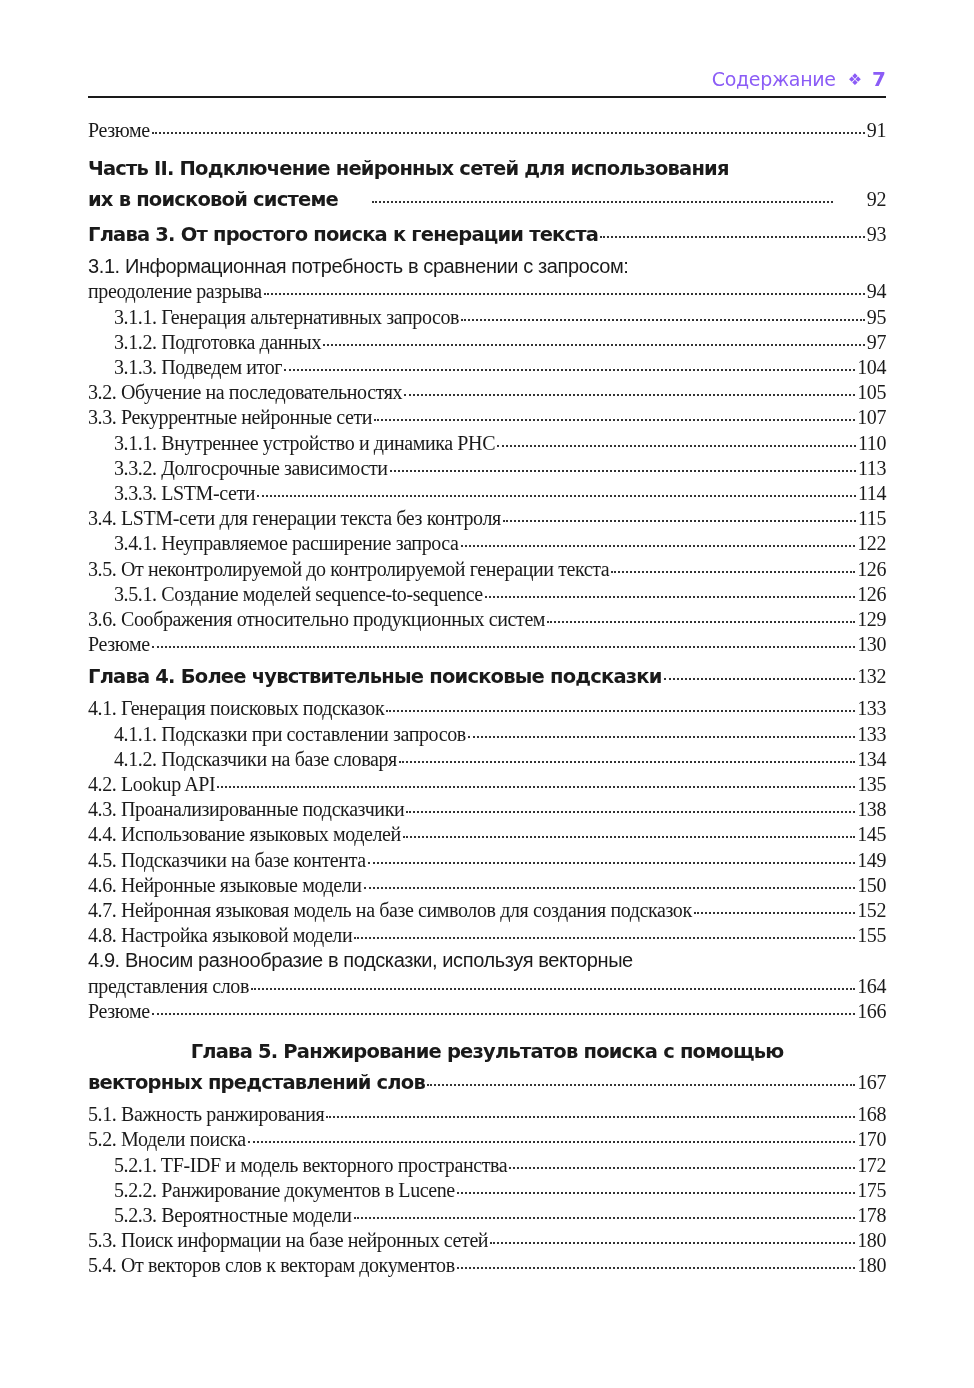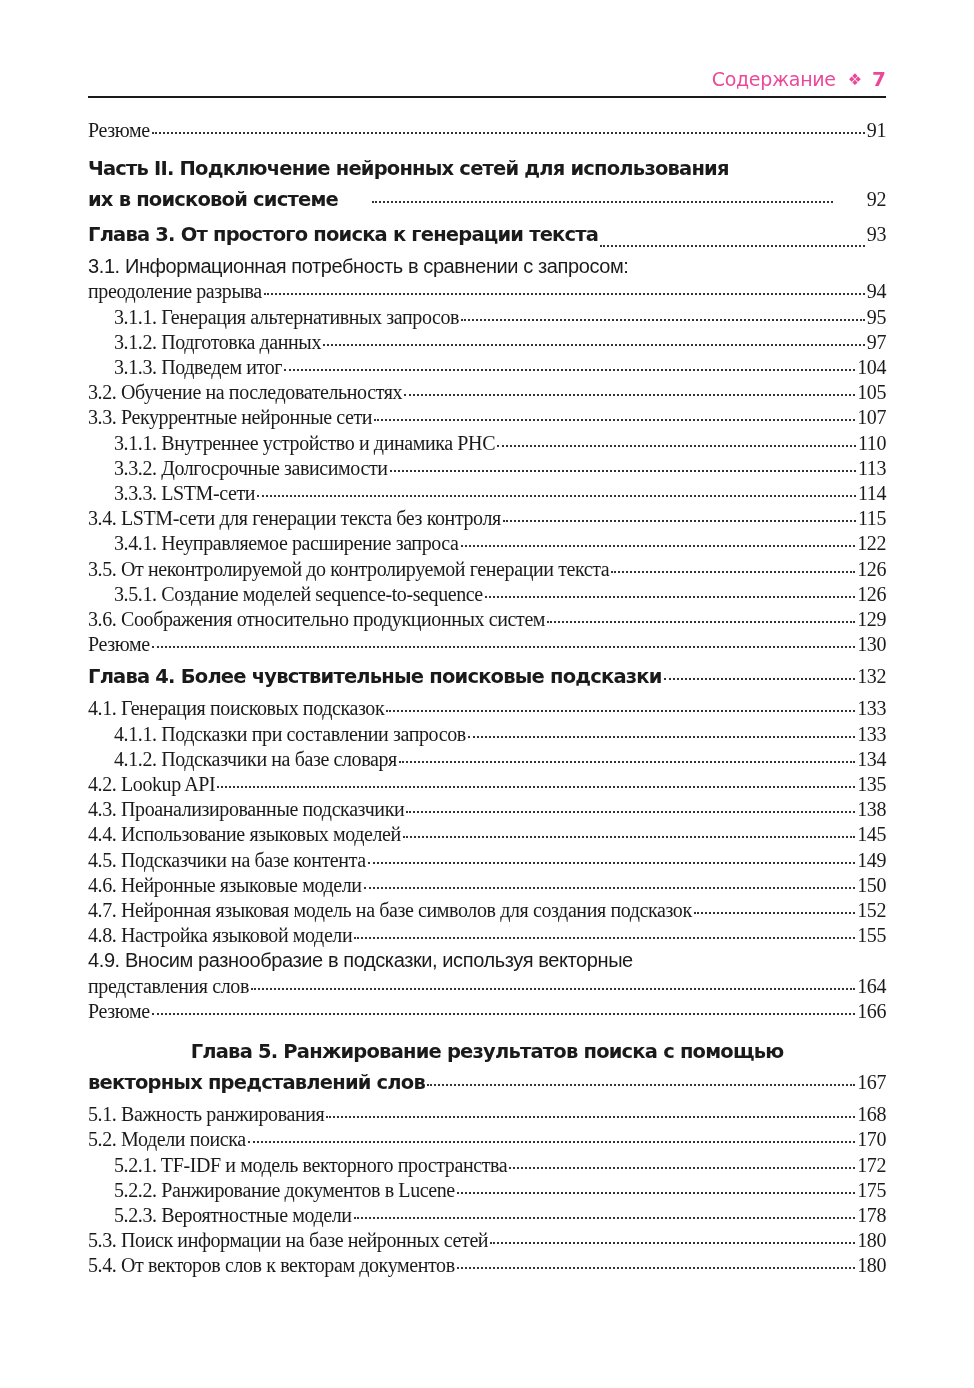--- a/index.html
+++ b/index.html
@@ -1,21 +1,21 @@
 <!DOCTYPE html>
 <html><head>
 <meta charset="utf-8">
 <style>
   html, body { margin: 0; padding: 0; background: #ffffff; }
   body { width: 974px; height: 1388px; position: relative; overflow: hidden; color: #1a1a1a; }
   .header {
     position: absolute; left: 88px; top: 62px; width: 798px; height: 34px;
     border-bottom: 2px solid #1a1a1a;
     display: flex; justify-content: flex-end; align-items: center;
-    font-family: "DejaVu Sans", sans-serif; font-size: 19px; color: #ec4899;
+    font-family: "DejaVu Sans", sans-serif; font-size: 19px; color: #8b5cf6;
   }
   .header .title { letter-spacing: -0.3px; }
   .header .orn { margin: 0 10px 0 12px; font-size: 16px; }
   .header .pnum { font-weight: bold; font-size: 20px; }
   .toc { position: absolute; left: 88px; top: 118px; width: 798px; }
   .entry {
     display: flex; align-items: baseline;
     font-family: "Liberation Serif", serif; font-size: 20px;
     line-height: 25.2px; letter-spacing: -0.4px;
     white-space: nowrap;
@@ -51,21 +51,21 @@
     </div>
     <div class="chapter chapter-block" style="margin-top: 10px; margin-bottom: 4px;">
       <div class="cont" style="font-style: inherit; font-variant: inherit; font-weight: inherit; font-stretch: inherit; font-size: inherit; line-height: 31px; font-family: inherit; font-optical-sizing: inherit; font-size-adjust: inherit; font-kerning: inherit; font-feature-settings: inherit; font-variation-settings: inherit; letter-spacing: inherit;">Часть II. Подключение нейронных сетей для использования</div>
       <div class="entry" style="font-style: inherit; font-variant: inherit; font-weight: inherit; font-stretch: inherit; font-size: inherit; line-height: 31px; font-family: inherit; font-optical-sizing: inherit; font-size-adjust: inherit; font-kerning: inherit; font-feature-settings: inherit; font-variation-settings: inherit; letter-spacing: inherit; gap: 32px;">
         <span class="txt">их в поисковой системе</span>
         <span class="dots"></span>
         <span class="pg" style="font-family: &quot;Liberation Serif&quot;, serif; font-weight: normal; font-size: 20px; letter-spacing: -0.4px;">92</span>
       </div>
     </div>
     <div class="chapter chapter-block" style="margin-top: 0px; margin-bottom: 4px;">
-      <div class="entry" style="font-style: inherit; font-variant: inherit; font-weight: inherit; font-stretch: inherit; font-size: inherit; line-height: 31px; font-family: inherit; font-optical-sizing: inherit; font-size-adjust: inherit; font-kerning: inherit; font-feature-settings: inherit; font-variation-settings: inherit; letter-spacing: inherit; align-items: flex-end;">
+      <div class="entry" style="font-style: inherit; font-variant: inherit; font-weight: inherit; font-stretch: inherit; font-size: inherit; line-height: 31px; font-family: inherit; font-optical-sizing: inherit; font-size-adjust: inherit; font-kerning: inherit; font-feature-settings: inherit; font-variation-settings: inherit; letter-spacing: inherit;">
         <span class="txt">Глава 3. От простого поиска к генерации текста</span>
         <span class="dots"></span>
         <span class="pg" style="font-family: &quot;Liberation Serif&quot;, serif; font-weight: normal; font-size: 20px; letter-spacing: -0.4px;">93</span>
       </div>
     </div>
     <div>
       <div class="cont ">3.1. Информационная потребность в сравнении с запросом:</div>
       <div class="entry ">
         <span class="txt">преодоление разрыва</span>
         <span class="dots"></span>

